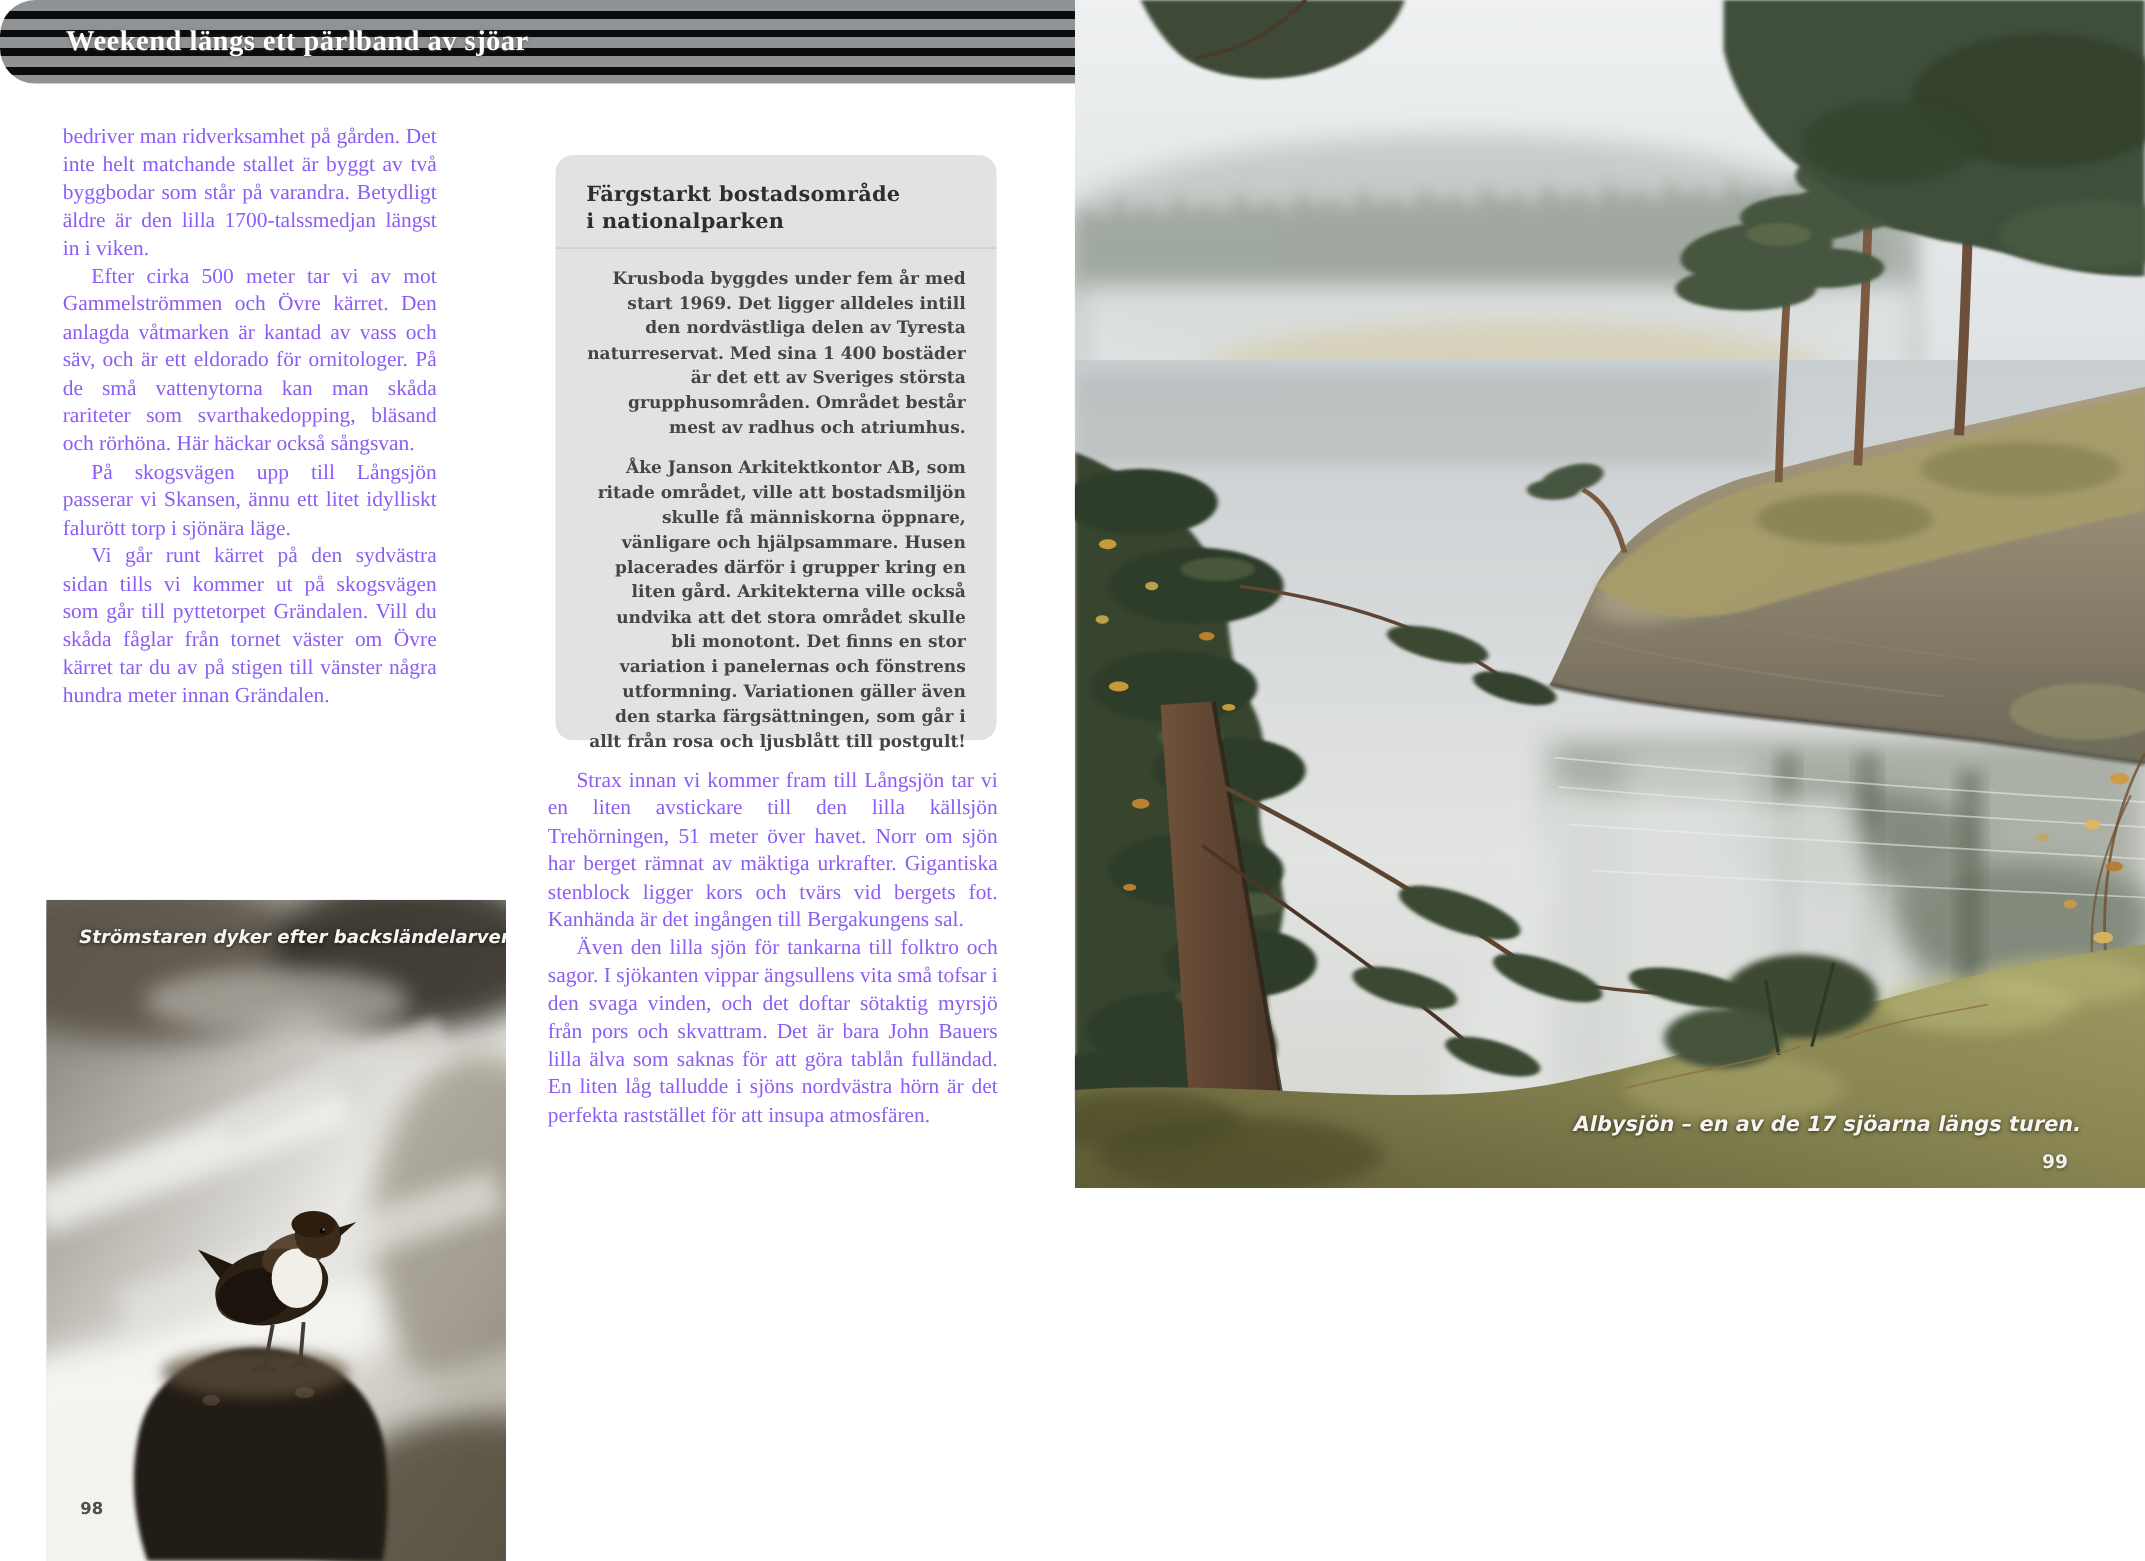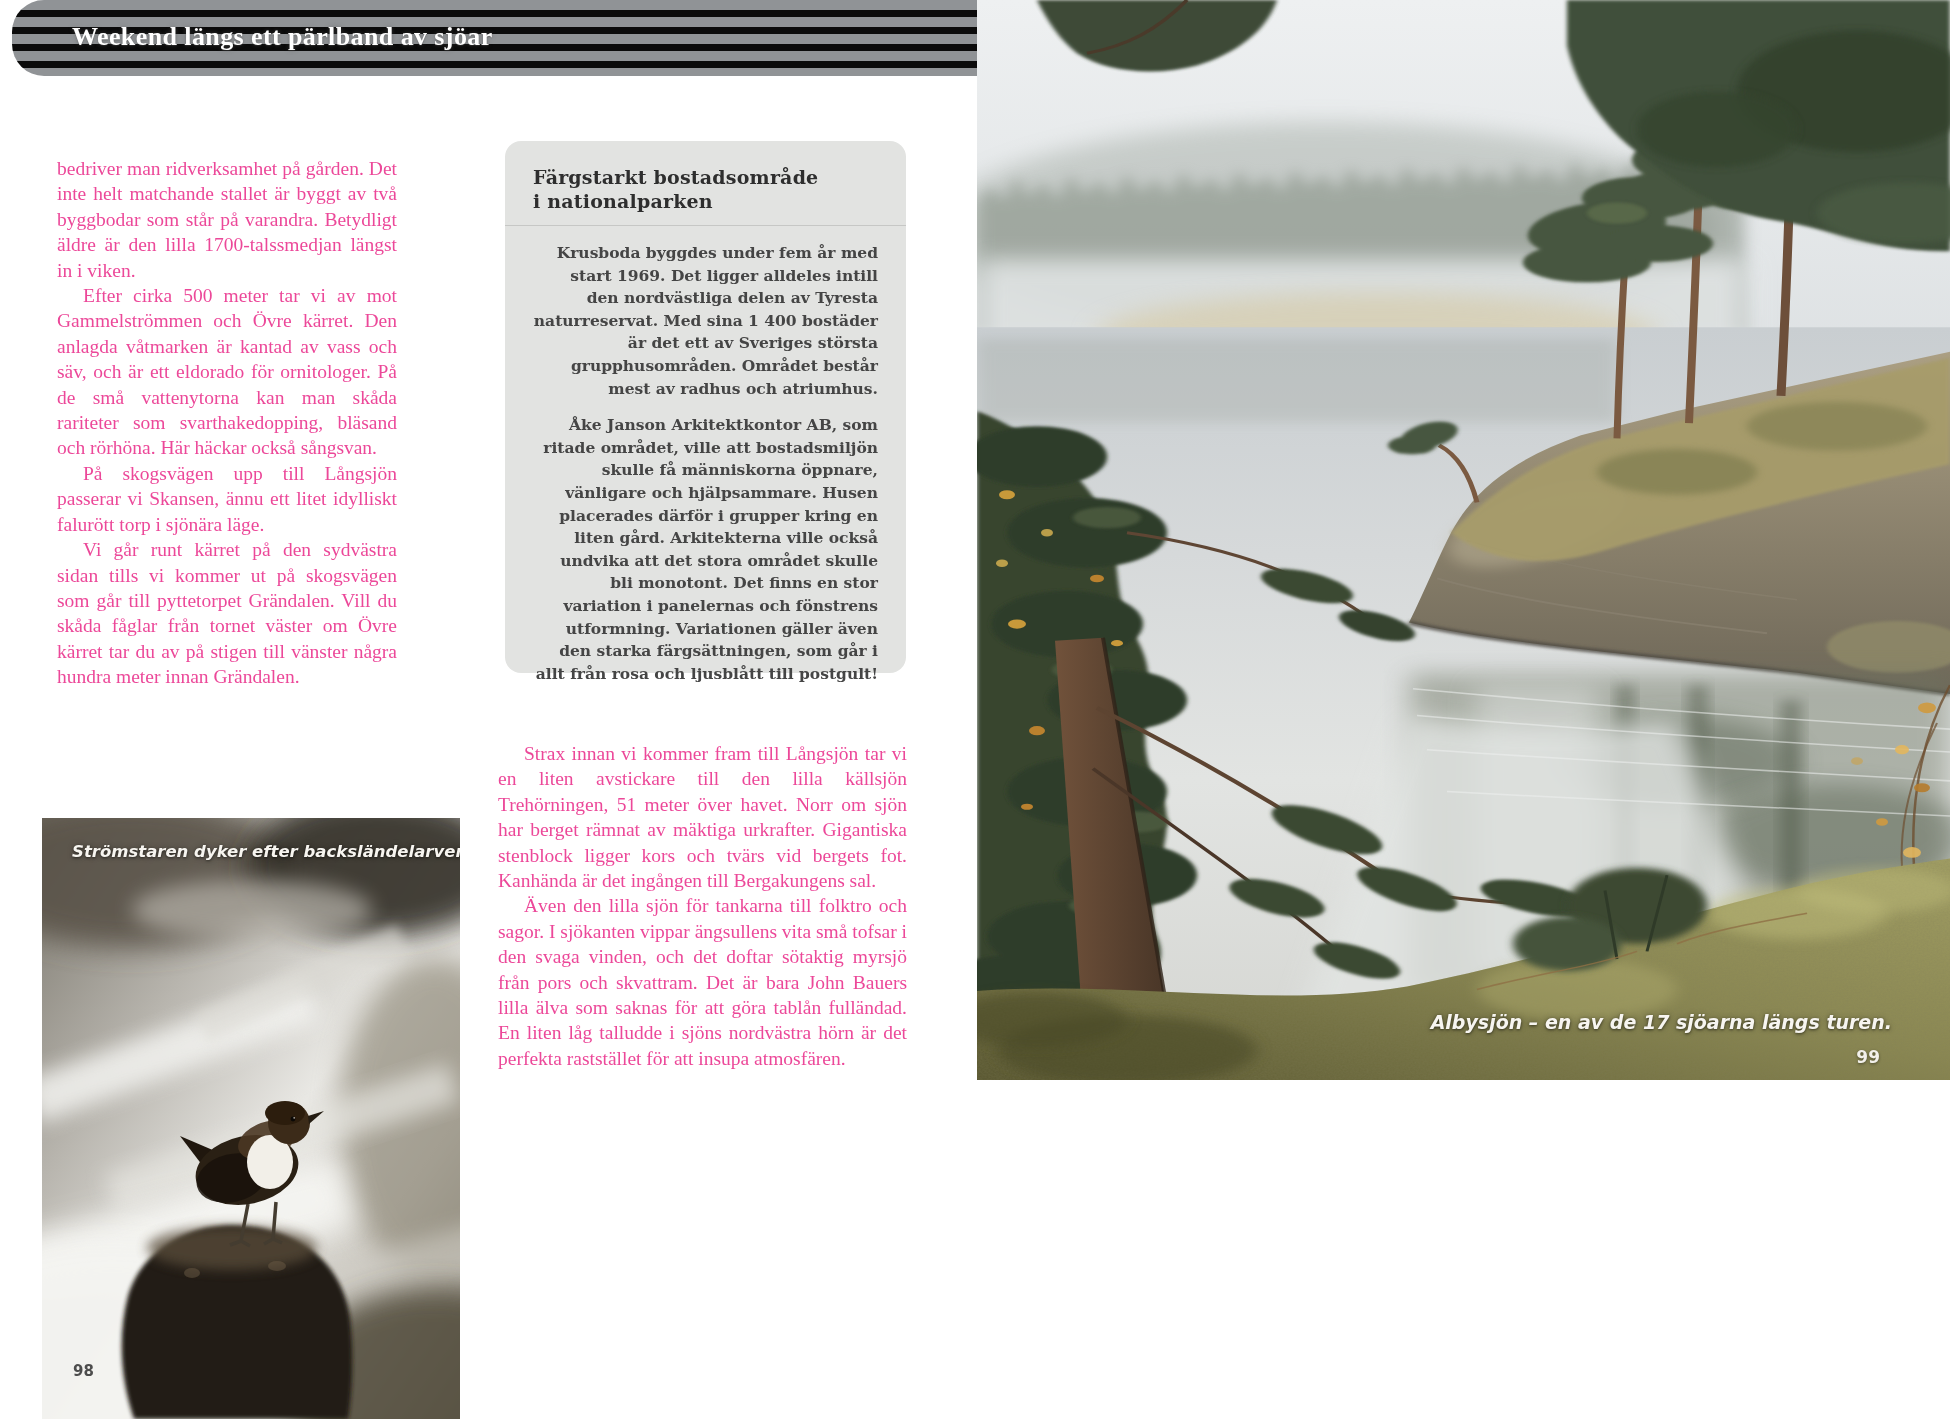--- a/index.html
+++ b/index.html
@@ -1,33 +1,33 @@
 <!DOCTYPE html>
 <html lang="sv"><head>
 <meta charset="utf-8">
 <style>
   html,body{margin:0;padding:0;background:#ffffff;}
   #canvas{position:relative;width:1950px;height:1419px;background:#ffffff;overflow:hidden;
           font-family:"Liberation Serif",serif;}
 
   
-  .band{position:absolute;left:12px;top:0;width:1125px;height:76px;
+  .band{position:absolute;left:0;top:0;width:1125px;height:76px;
         background:linear-gradient(180deg,
           #909396 0 10px,#0b0b0b 10px 17px,
           #909396 17px 27px,#0b0b0b 27px 34px,
           #909396 34px 44px,#0b0b0b 44px 51px,
           #909396 51px 61px,#0b0b0b 61px 68px,
           #909396 68px 76px);border-radius:32px;}
   .band-title{position:absolute;left:60px;top:50%;transform:translateY(-52%);
         font:700 26px/1 "Liberation Serif",serif;color:#ffffff;letter-spacing:.4px;
         text-shadow:0 0 4px rgba(90,90,90,.55),0 1px 1px rgba(60,60,60,.4);white-space:nowrap;}
 
   
-  .bodycol{position:absolute;color:#ec4899;text-align:justify;
-        font:19.5px/25.4px "Liberation Serif",serif;margin-top:44px;}
+  .bodycol{position:absolute;color:#8b5cf6;text-align:justify;
+        font:19.5px/25.4px "Liberation Serif",serif;}
   .bodycol p{margin:0;}
   .bodycol p.ind{text-indent:26px;}
   #col1{left:57px;top:112px;width:340px;}
   #col2{left:498px;top:697px;width:409px;}
 
   
   .infobox{position:absolute;left:505px;top:141px;width:401px;height:532px;
         background:#e2e3e1;border-radius:16px;box-sizing:border-box;
         padding:24px 28px 0 28px;}
   .ib-title{font:700 19px/24px "DejaVu Serif",serif;color:#2e2e2e;letter-spacing:.2px;margin:0;}

